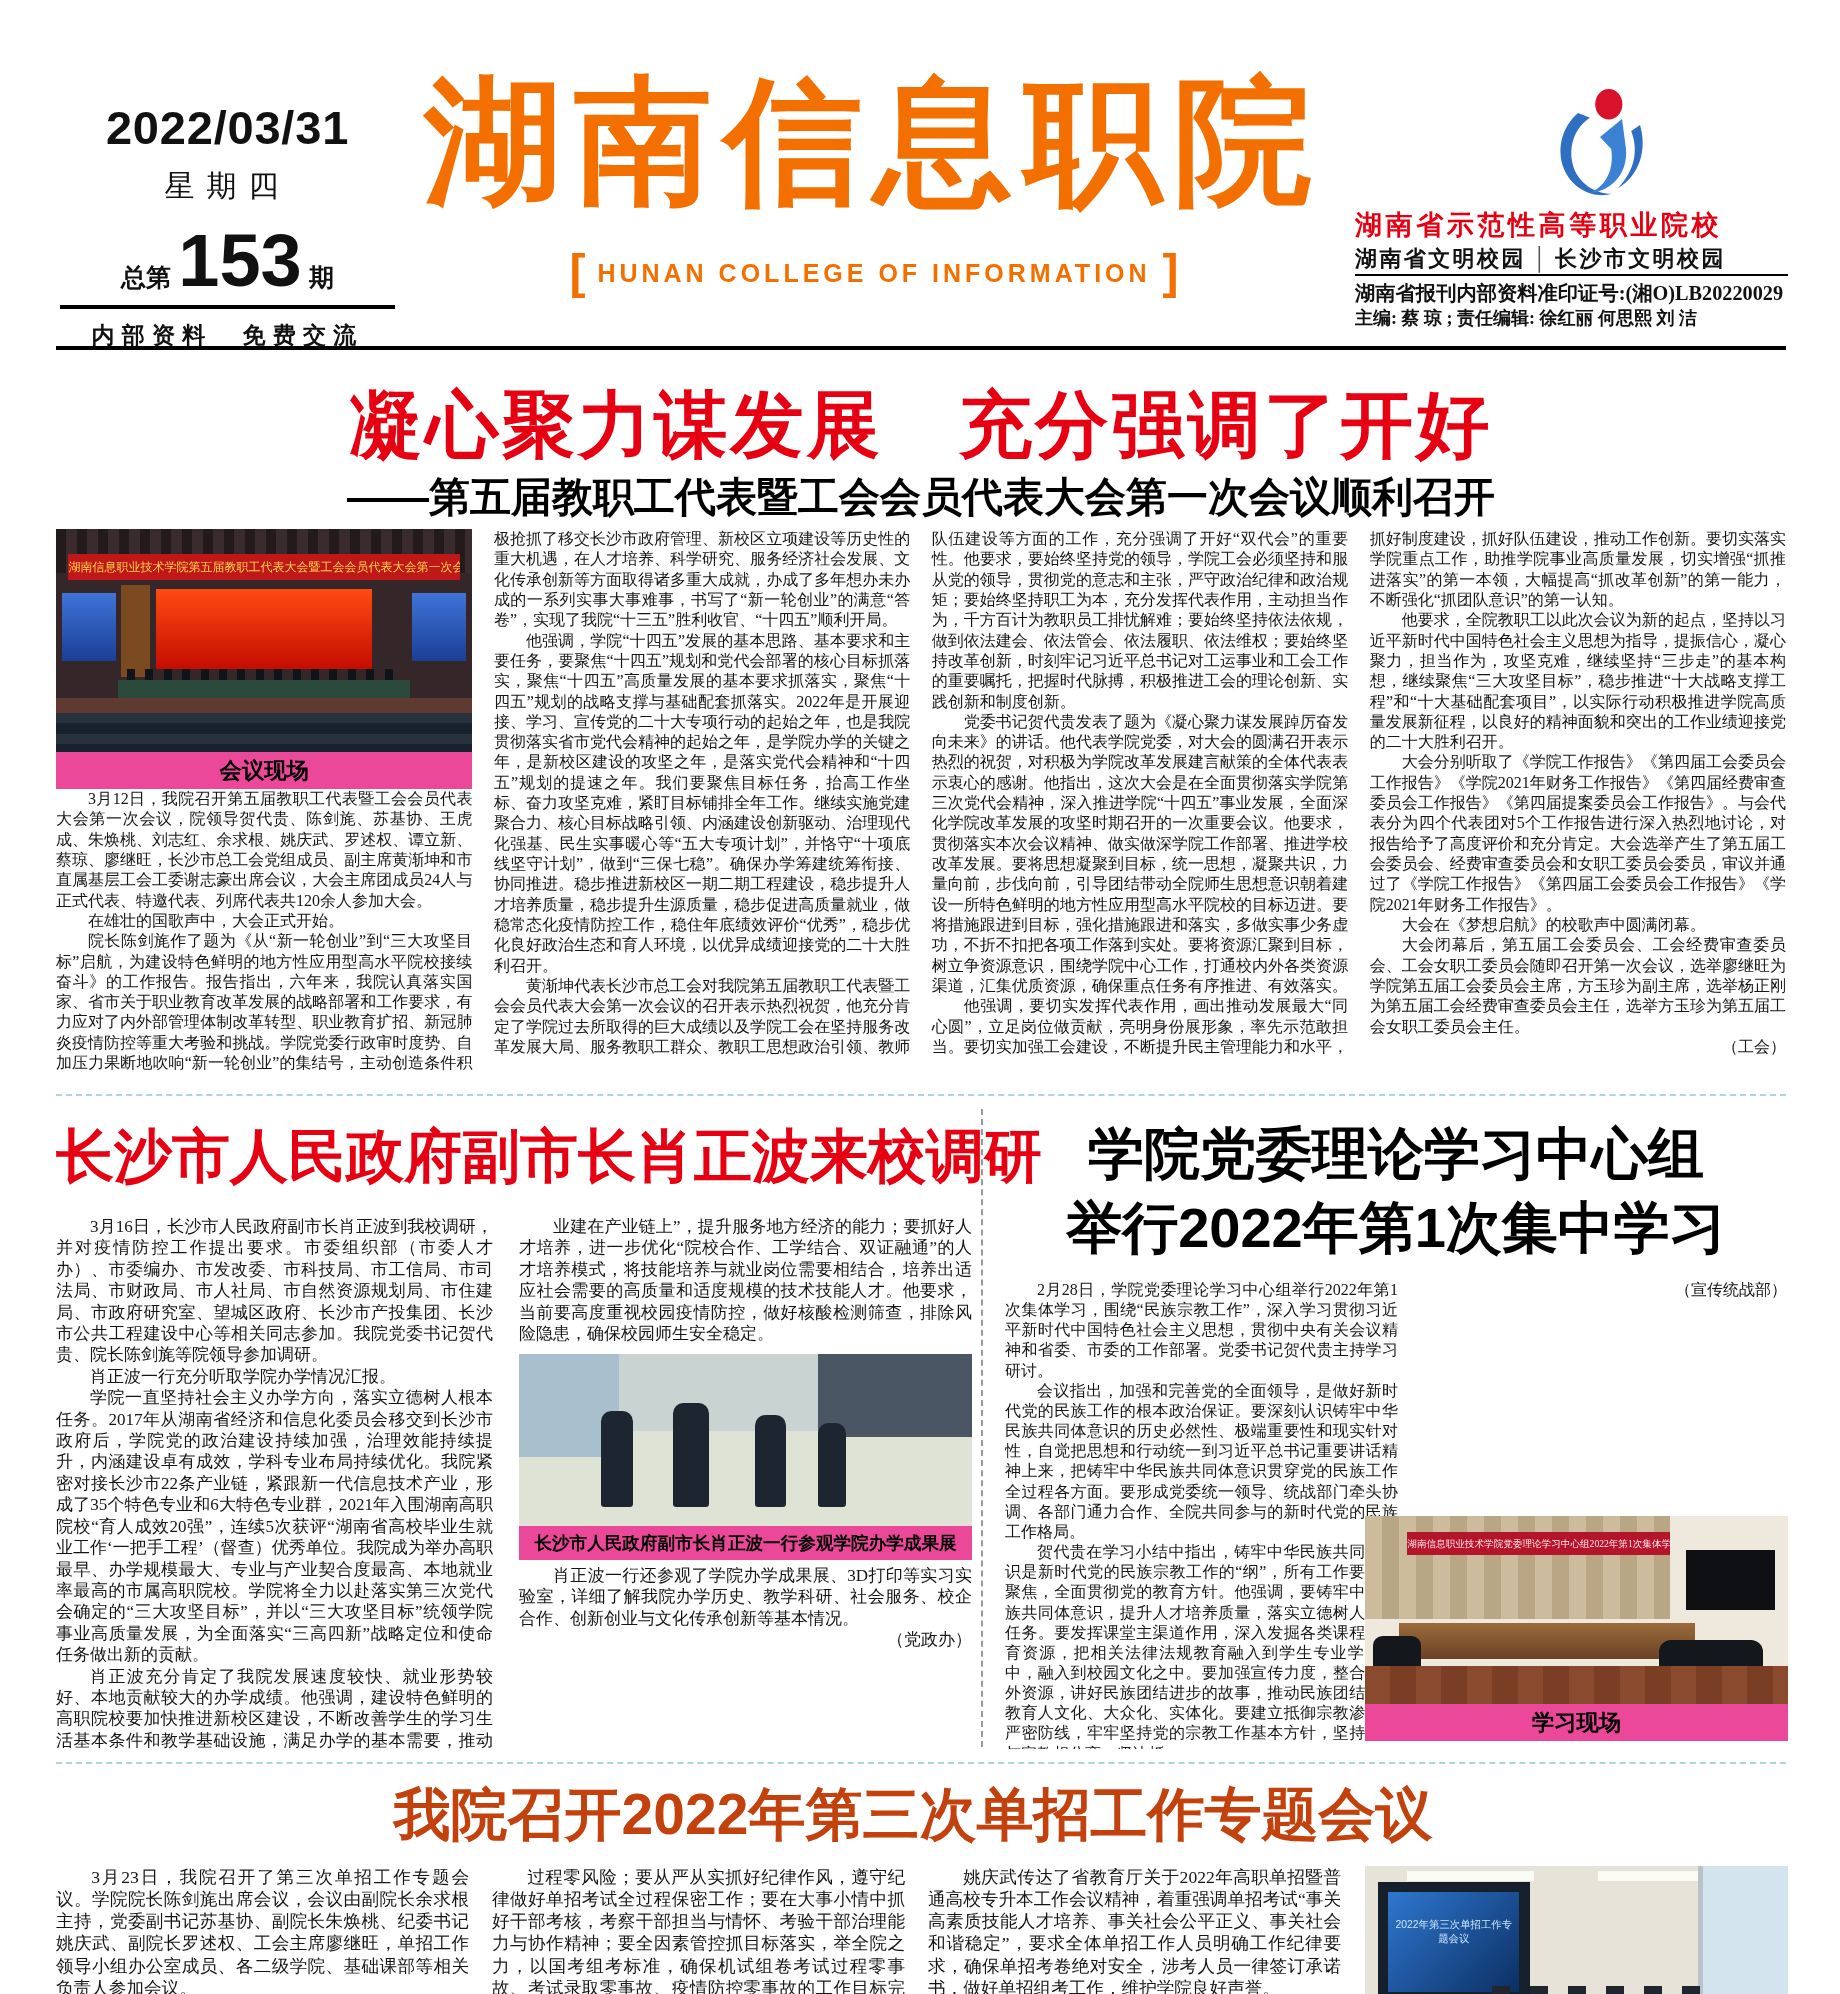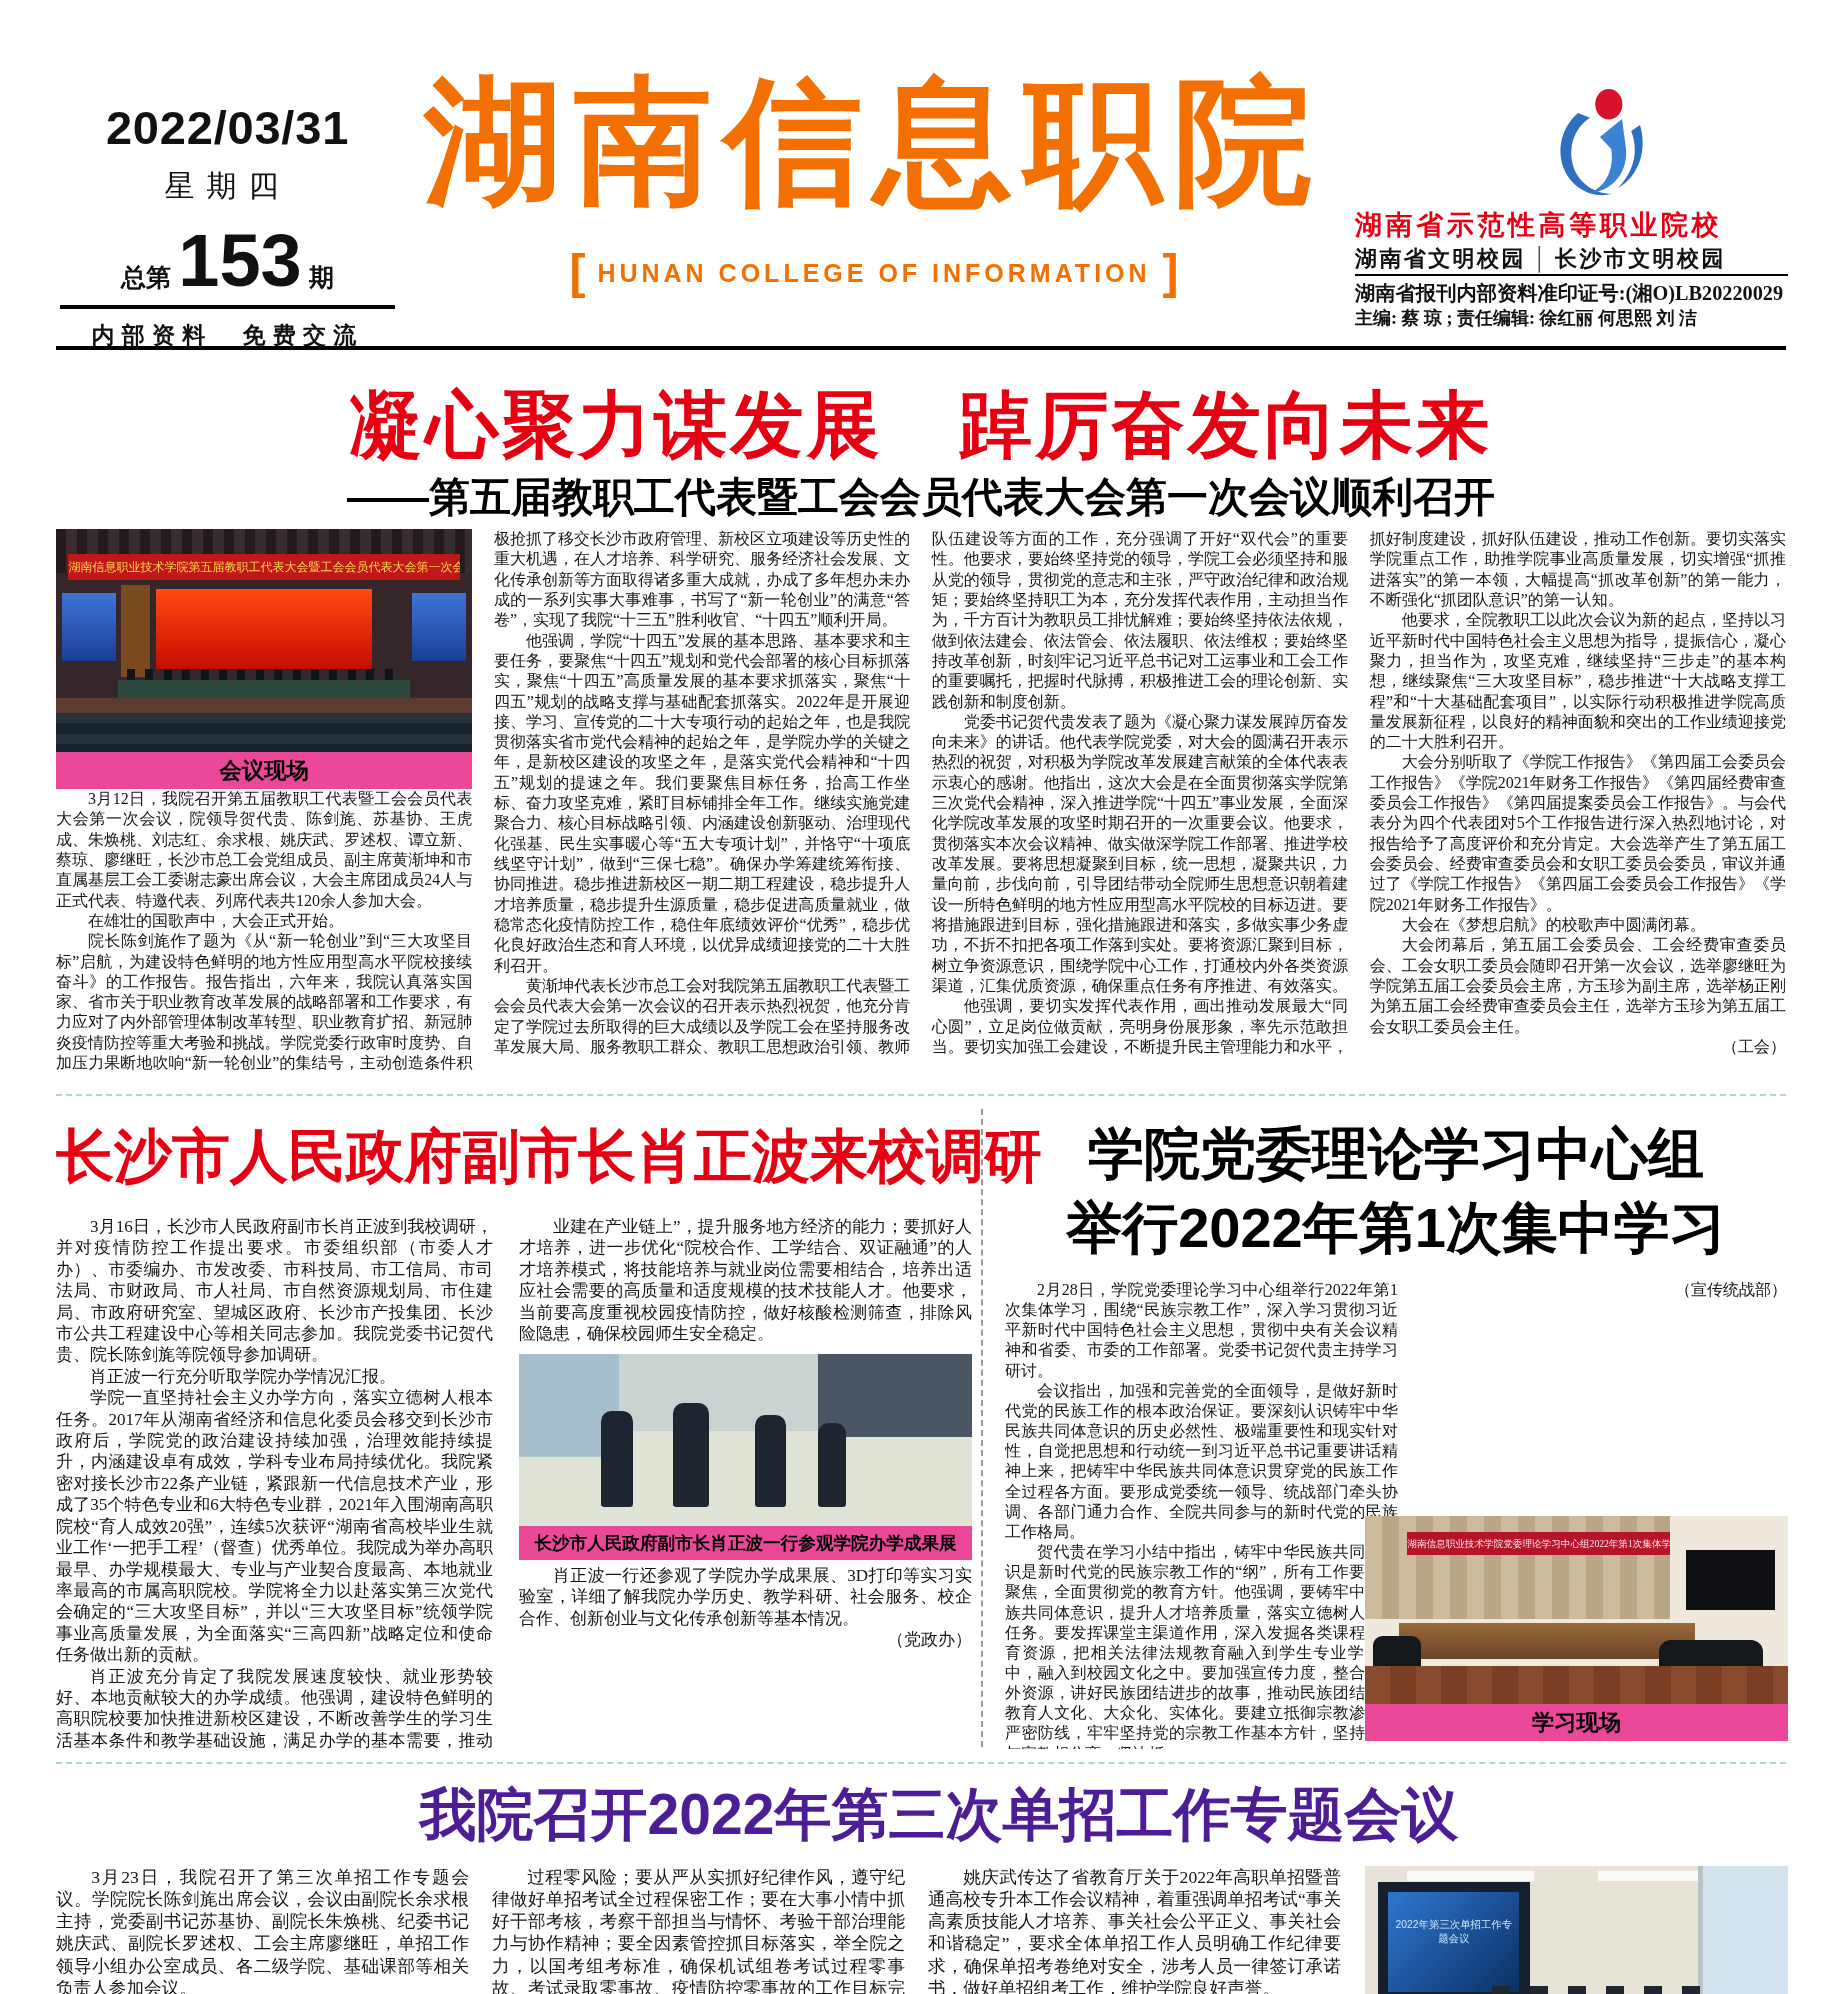--- a/index.html
+++ b/index.html
@@ -30,21 +30,21 @@
   .license{left:1355px;top:279px;width:435px;font-size:20.3px;font-weight:bold;white-space:nowrap;}
   .editors{left:1355px;top:306px;width:435px;font-size:18px;font-weight:bold;white-space:nowrap;}
   .header-rule{left:56px;top:346px;width:1730px;border-top:4.4px solid #000;}
   
   .h-red{color:#e60012;}
   .headline{font-family:"Liberation Sans",sans-serif;font-weight:bold;text-align:center;white-space:nowrap;}
   .a1-head{left:56px;top:377px;width:1730px;font-size:73px;letter-spacing:3.2px;}
   .a1-sub{left:56px;top:470px;width:1730px;font-size:41px;color:#000;}
   .a2-head{left:56px;top:1118px;width:918px;font-size:58px;}
   .a3-head{left:1005px;top:1117px;width:782px;font-size:56px;line-height:1.33;color:#000;white-space:normal;}
-  .a4-head{left:74px;top:1777px;width:1730px;font-size:57px;color:#4c1d95;}
+  .a4-head{left:48px;top:1777px;width:1730px;font-size:57px;color:#c2410c;}
   
   .bodytext{font-size:17.6px;line-height:1.26;text-align:justify;color:#151515;}
   .bodytext p{margin:0;text-indent:2em;}
   p.sign{text-align:right;text-indent:0;}
   .a1-body{left:56px;top:529px;width:1730px;height:557px;font-size:16px;line-height:1.27;
       column-count:4;column-gap:21.5px;overflow:hidden;}
   .col{overflow:hidden;}
   .a2-col1{left:56px;top:1216px;width:437px;height:533px;font-size:17px;}
   .a2-col2{left:519px;top:1216px;width:453px;height:533px;font-size:17px;}
   .a3-col1{left:1005px;top:1280px;width:393px;height:469px;font-size:16px;}
@@ -142,21 +142,21 @@
   </div>
   <div class="abs org-honor">湖南省示范性高等职业院校</div>
   <div class="abs campus-line">
     <span>湖南省文明校园</span><span class="campus-sep">│</span><span>长沙市文明校园</span>
   </div>
   <div class="abs license-rule"></div>
   <div class="abs license">湖南省报刊内部资料准印证号:(湘O)LB20220029</div>
   <div class="abs editors">主编: 蔡 琼 ;  责任编辑: 徐红丽  何思熙  刘 洁</div>
   <div class="abs header-rule"></div>
 
-  <div class="abs headline h-red a1-head">凝心聚力谋发展　踔厉奋发向未来</div>
+  <div class="abs headline h-red a1-head">凝心聚力谋发展　充分强调了开好</div>
   <div class="abs headline a1-sub">——第五届教职工代表暨工会会员代表大会第一次会议顺利召开</div>
 
   <div class="abs bodytext a1-body">
     <div class="a1-photo-block" style="break-inside:avoid;">
       <div class="photo pA">
         <div class="pa-layer ceiling"></div>
         <div class="pa-layer banner banner-red">湖南信息职业技术学院第五届教职工代表大会暨工会会员代表大会第一次会议</div>
         <div class="pa-layer screenL"></div>
         <div class="pa-layer curtain"></div>
         <div class="pa-layer screenC"></div>

